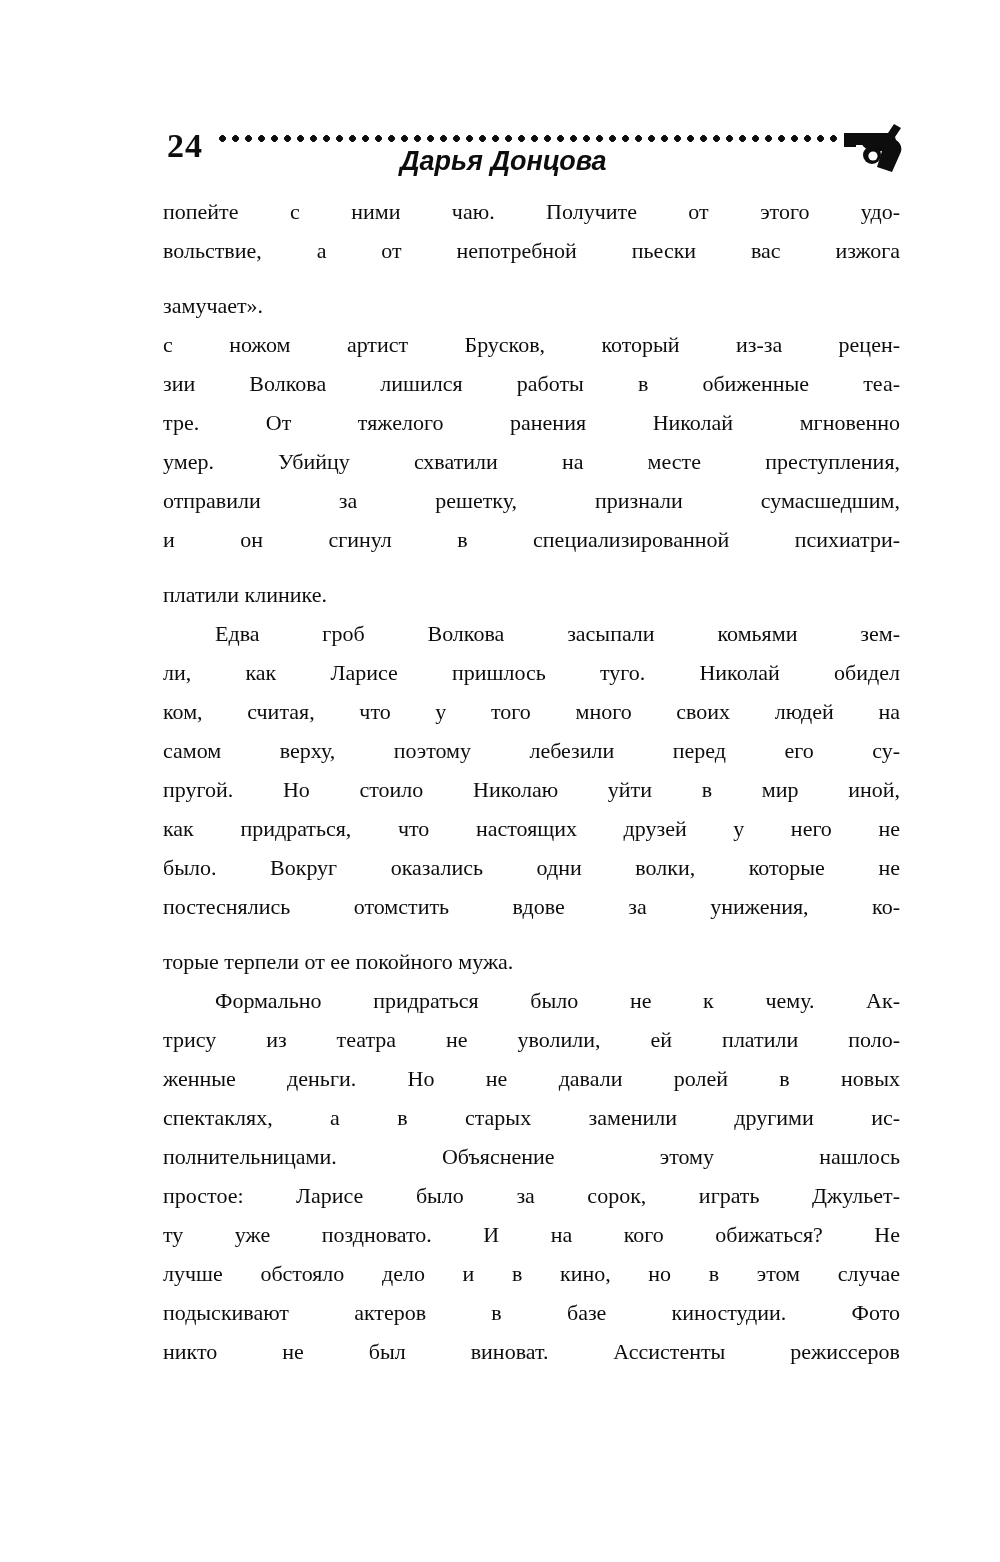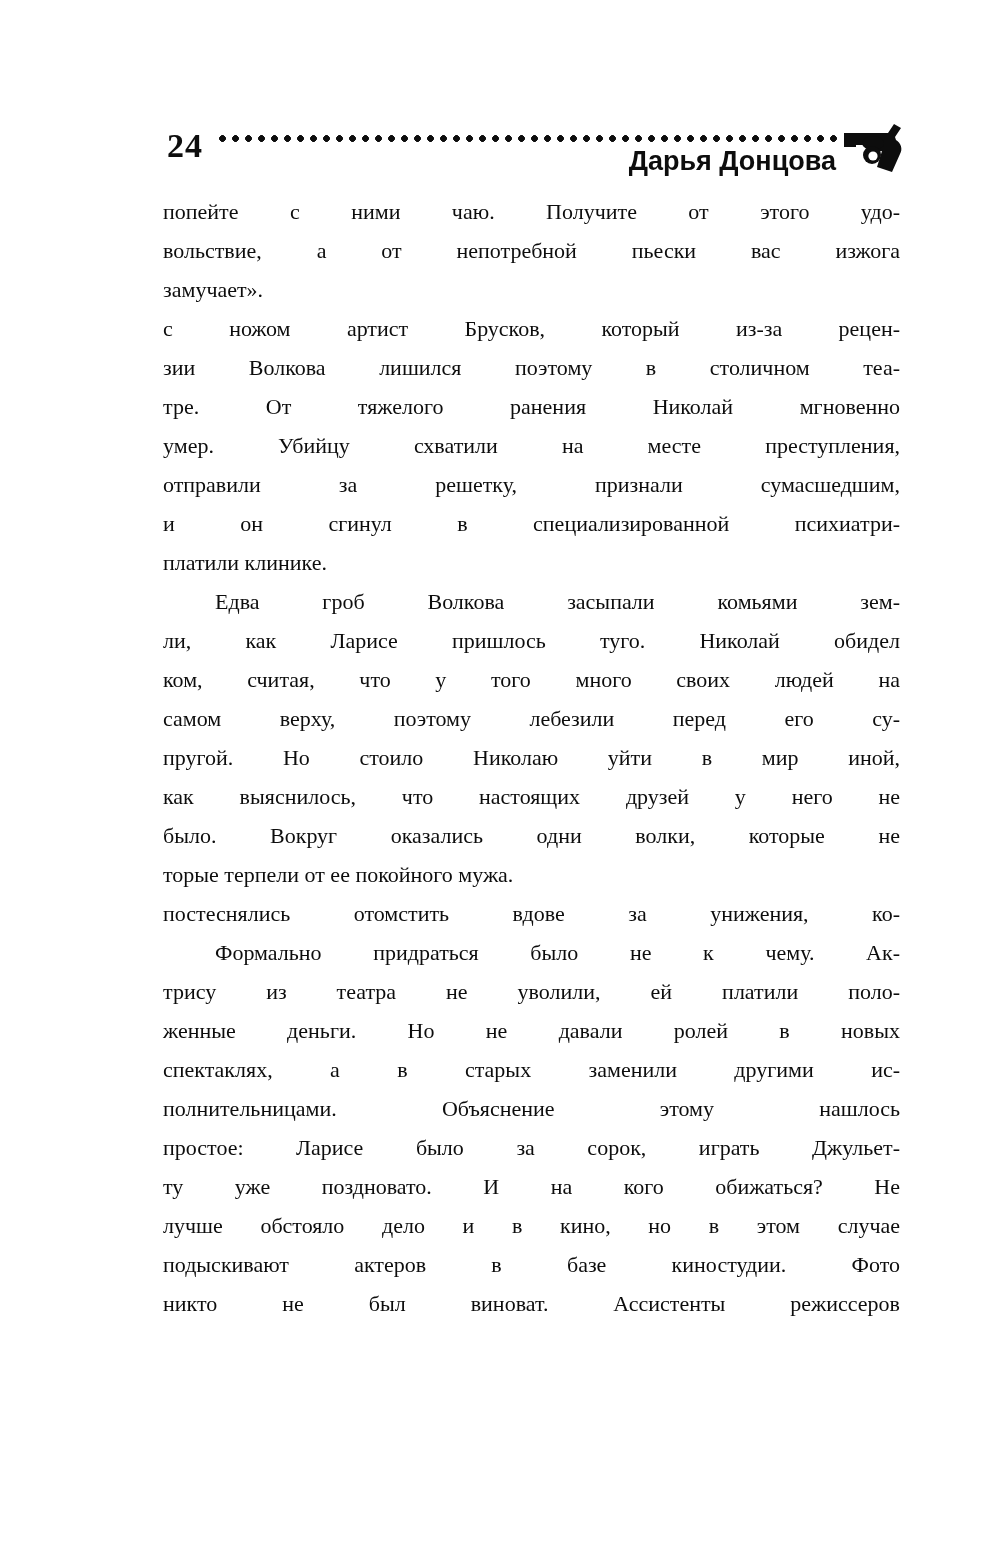--- a/index.html
+++ b/index.html
@@ -34,22 +34,22 @@
     background-image: radial-gradient(circle, #0d0d0d 3.1px, rgba(0,0,0,0) 3.6px);
     background-size: 13px 9px;
     background-repeat: repeat-x;
     background-position: left center;
   }
   .author-name {
     position: absolute;
     top: 141px;
     left: 400px;
     width: 436px;
-    text-align: right;
     font-family: "Liberation Sans", sans-serif;
+    font-style: italic;
     font-weight: 600;
     font-size: 27px;
     line-height: 32px;
   }
   .gun-holder {
     position: absolute;
     left: 842px;
     top: 116px;
     width: 68px;
     height: 58px;
@@ -63,21 +63,21 @@
     width: 737px;
   }
   .line {
     font-size: 22px;
     line-height: 39px;
     text-align: justify;
     text-align-last: justify;
     white-space: normal;
     letter-spacing: 0px;
   }
-  .line.end { text-align-last: left; }
+  .line.end { text-align-last: left; margin-top: 16px; }
   .line.indent { text-indent: 52px; }
 </style>
 </head>
 <body>
 
 <div class="page">
 
   <div class="running-head">
     <div class="page-number">24</div>
     <div class="dots-rule"></div>
@@ -102,38 +102,38 @@
   <div class="text-block">
 
     <div class="para">
       <div class="line">попейте с ними чаю. Получите от этого удо-</div>
       <div class="line">вольствие, а от непотребной пьески вас изжога</div>
       <div class="line end">замучает».</div>
     </div>
 
     <div class="para">
       <div class="line">с ножом артист Брусков, который из-за рецен-</div>
-      <div class="line">зии Волкова лишился поэтому в столичном теа-</div>
+      <div class="line">зии Волкова лишился работы в обиженные теа-</div>
       <div class="line">тре. От тяжелого ранения Николай мгновенно</div>
       <div class="line">умер. Убийцу схватили на месте преступления,</div>
       <div class="line">отправили за решетку, признали сумасшедшим,</div>
       <div class="line">и он сгинул в специализированной психиатри-</div>
       <div class="line end">платили клинике.</div>
     </div>
 
     <div class="para">
       <div class="line indent">Едва гроб Волкова засыпали комьями зем-</div>
       <div class="line">ли, как Ларисе пришлось туго. Николай обидел</div>
       <div class="line">ком, считая, что у того много своих людей на</div>
       <div class="line">самом верху, поэтому лебезили перед его су-</div>
       <div class="line">пругой. Но стоило Николаю уйти в мир иной,</div>
-      <div class="line">как выяснилось, что настоящих друзей у него не</div>
+      <div class="line">как придраться, что настоящих друзей у него не</div>
       <div class="line">было. Вокруг оказались одни волки, которые не</div>
+      <div class="line">постеснялись отомстить вдове за унижения, ко-</div>
       <div class="line end">торые терпели от ее покойного мужа.</div>
-      <div class="line">постеснялись отомстить вдове за унижения, ко-</div>
     </div>
 
     <div class="para">
       <div class="line indent">Формально придраться было не к чему. Ак-</div>
       <div class="line">трису из театра не уволили, ей платили поло-</div>
       <div class="line">женные деньги. Но не давали ролей в новых</div>
       <div class="line">спектаклях, а в старых заменили другими ис-</div>
       <div class="line">полнительницами. Объяснение этому нашлось</div>
       <div class="line">простое: Ларисе было за сорок, играть Джульет-</div>
       <div class="line">ту уже поздновато. И на кого обижаться? Не</div>

